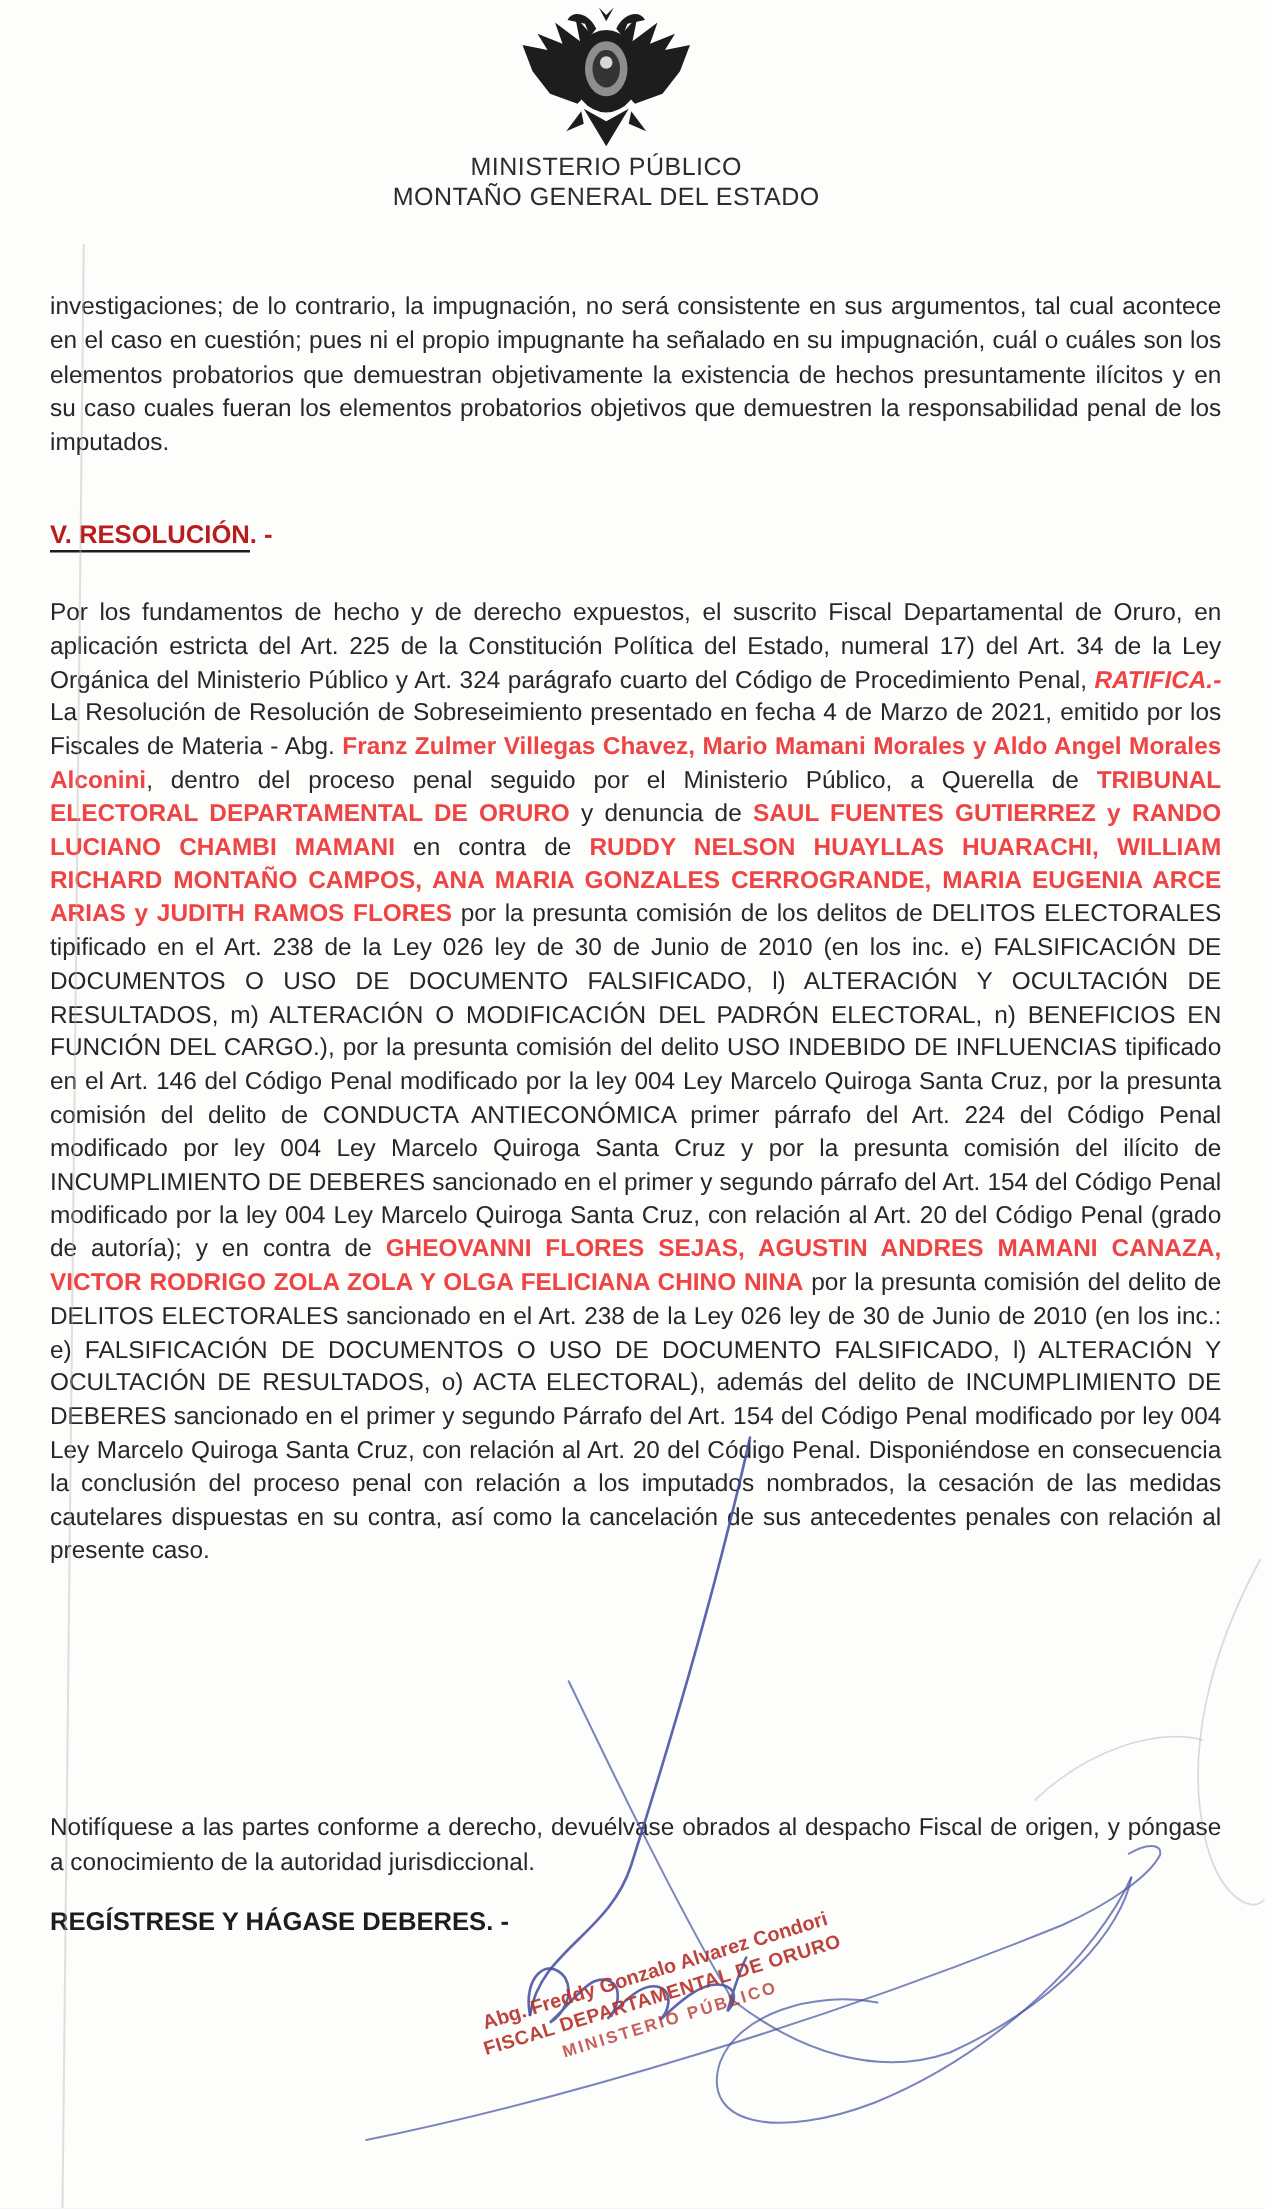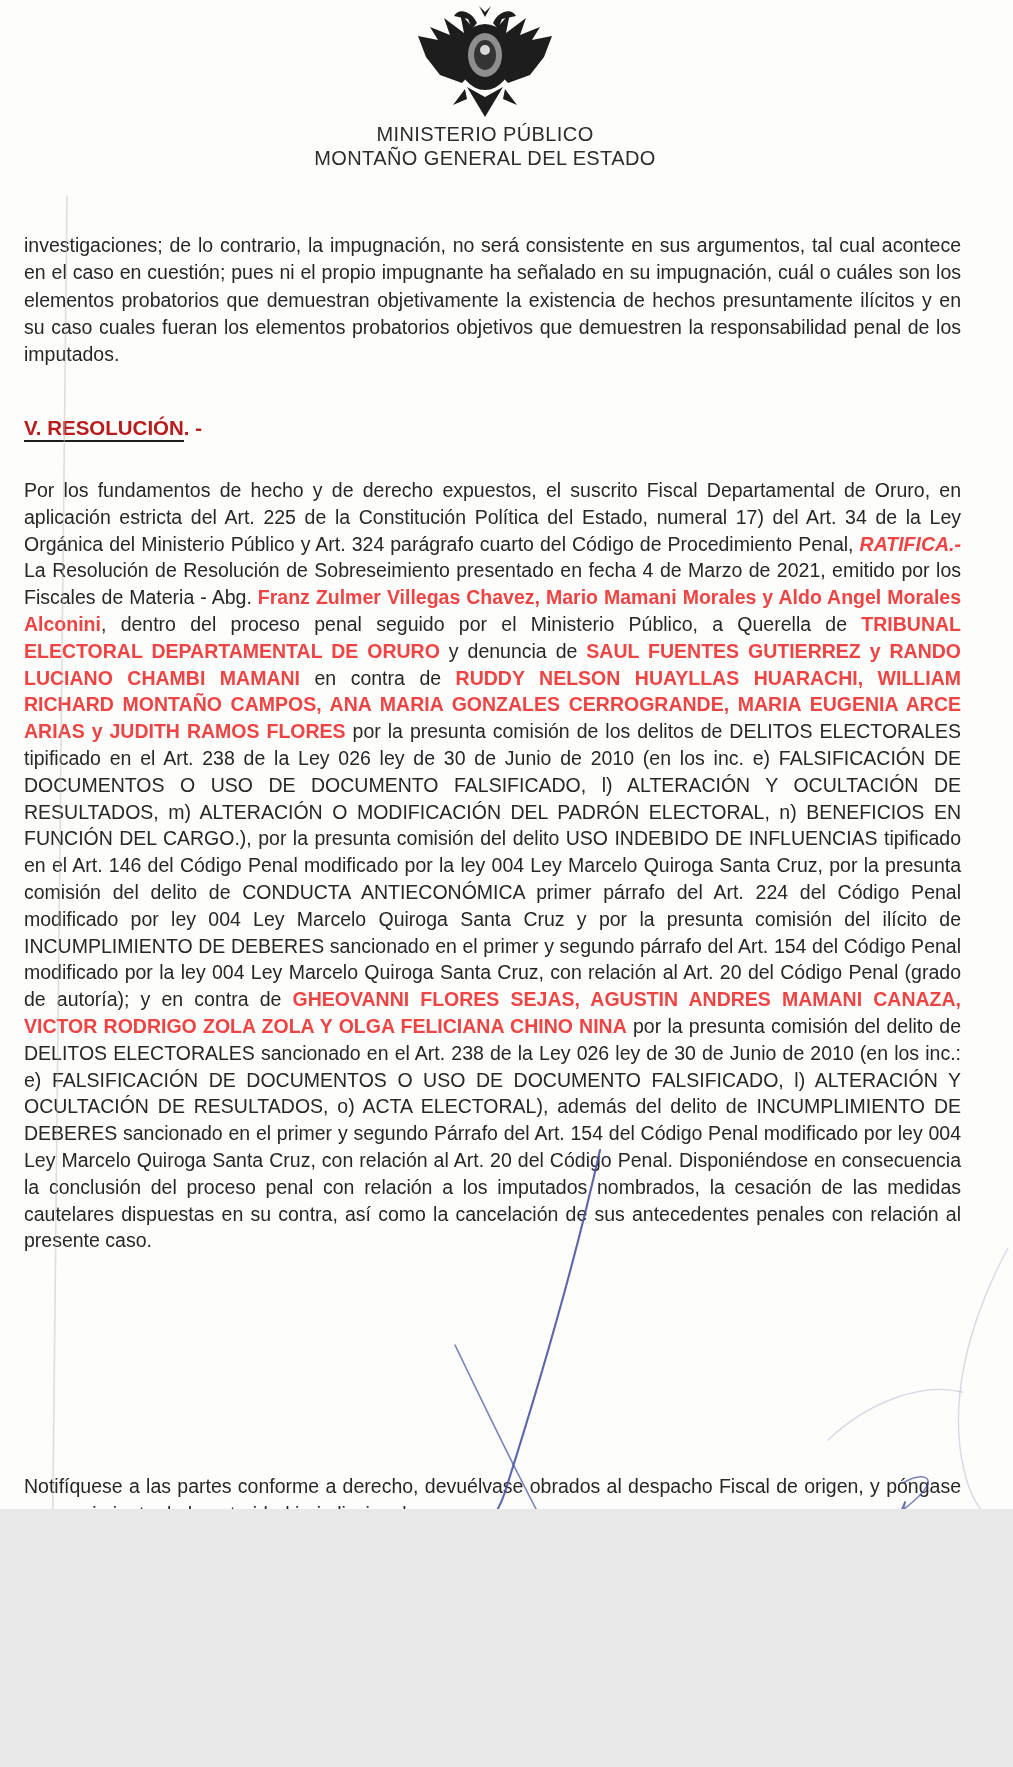--- a/index.html
+++ b/index.html
@@ -1,37 +1,37 @@
 <!DOCTYPE html>
 <html style="--ink: #44519f; --stamp: #b8352e;"><head>
 <meta charset="utf-8">
 <style>
   html,body{margin:0;padding:0;background:#e8e8e8;}
   .page{
     position:relative;
-    width:1013px;height:1509px;
+    width:1013px;height:1767px;
     margin:0 auto;
     background:#fdfdfc;
     font-family:"Liberation Sans", sans-serif;
     color:#262626;
     overflow:hidden;
   }
   
   .header{position:absolute;top:0;left:0;width:970px;text-align:center;}
   .emblem{display:block;margin:4px auto 2px auto;}
   .org-line{font-size:20px;letter-spacing:.4px;color:#2c2c2c;line-height:24px;}
   .org-line.first{margin-top:2px;}
   
-  .block{position:absolute;left:24px;width:937px;text-align:justify;
+  .block{position:absolute;left:40px;width:937px;text-align:justify;
          font-size:19.5px;color:#272727;}
   .intro{top:232px;line-height:27.3px;}
   .sec-heading{top:416px;text-align:left;font-weight:bold;font-size:20.5px;color:#b91c1c;}
   .sec-heading .underlined{border-bottom:2.5px solid #1d1d1d;padding-bottom:1px;}
   .resolution{top:477px;line-height:26.8px;}
-  .notify{top:1448px;line-height:28px;margin-top:24px;}
+  .notify{top:1448px;line-height:28px;}
   .closing{top:1526px;text-align:left;font-weight:bold;font-size:20.5px;color:#1d1d1d;}
   .seg-b{font-weight:bold;color:#ef4444;}
   .seg-i{font-style:italic;}
   
   .ink-overlay{position:absolute;left:0;top:0;width:1013px;height:1767px;pointer-events:none;}
   .ink-overlay path, .ink-overlay line{fill:none;stroke-linecap:round;}
   .blue{stroke:var(--ink,#44519f);stroke-width:2.1;opacity:.88;}
   .blue.thin{stroke-width:1.6;opacity:.7;}
   .faint{stroke:#8d99b5;stroke-width:1.4;opacity:.35;}
   .crease{stroke:#b9b9b6;stroke-width:1.6;opacity:.45;}

